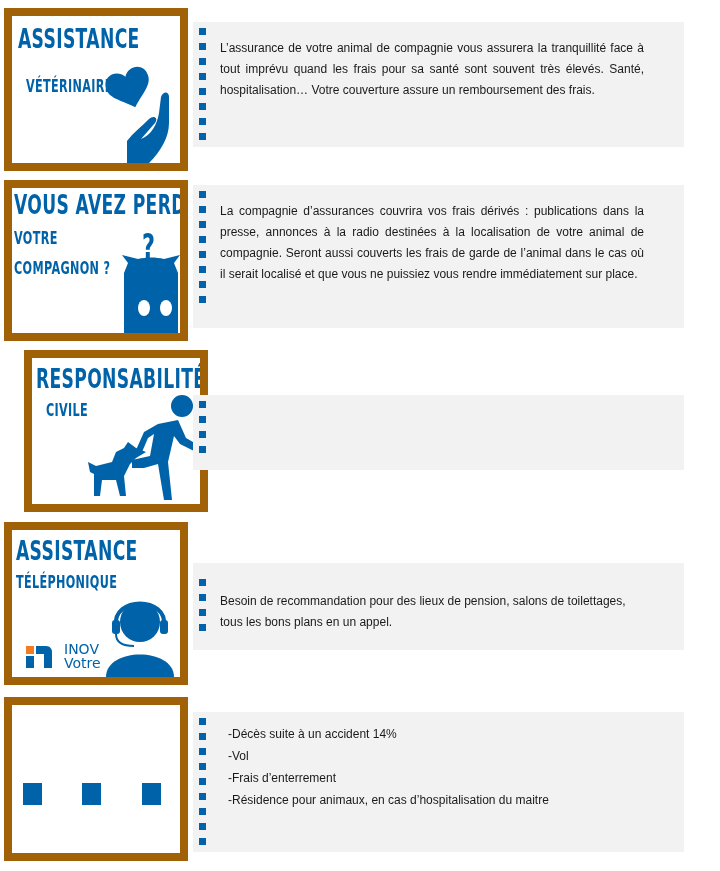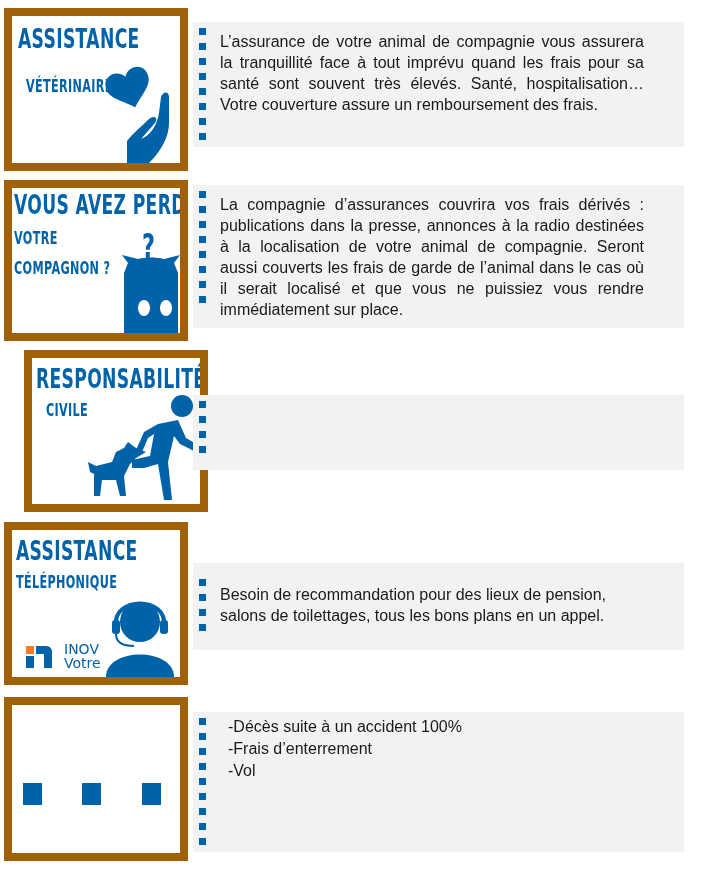--- a/index.html
+++ b/index.html
@@ -4,21 +4,21 @@
 <style>
   html, body { margin:0; padding:0; background:#ffffff; }
   body { width:720px; height:871px; position:relative; overflow:hidden; font-family:"Liberation Sans", sans-serif; }
   .box { position:absolute; left:4px; width:168px; border:8px solid #a16207; background:#fff; overflow:hidden; }
   .title { position:absolute; font-family:"DejaVu Sans", sans-serif; font-weight:bold; color:#0062a8; transform:scaleX(0.66); transform-origin:left top; white-space:nowrap; letter-spacing:0.5px; }
   .t-big { font-size:26px; }
   .t-small { font-size:17px; }
   .panel { position:absolute; left:193px; width:491px; background:#f2f2f2; }
   .bullets { position:absolute; left:6px; top:6px; width:7px; }
   .bullets span { display:block; width:7px; height:7px; background:#0062a8; margin-bottom:8px; }
-  .ptext { position:absolute; left:27px; right:40px; font-family:"Liberation Sans", sans-serif; font-size:16px; line-height:21px; color:#1a1a1a; text-align:justify; }
+  .ptext { position:absolute; left:27px; right:40px; font-family:"Liberation Sans", sans-serif; font-size:12px; line-height:21px; color:#1a1a1a; text-align:justify;margin-top:7px; }
   .ptext.left { text-align:left; }
   .list p { margin:0; }
   svg { position:absolute; }
   .dots span { position:absolute; width:19px; height:22px; background:#0062a8; top:78px; }
   .inov { position:absolute; left:14px; top:112px; }
   .inov-text { position:absolute; left:30px; top:0; font-family:"DejaVu Sans", sans-serif; font-size:14px; line-height:14px; color:#0062a8;margin-left:8px; }
 </style>
 </head>
 <body>
 
@@ -131,17 +131,18 @@
       <span></span>
       <span></span>
       <span></span>
       <span></span>
       <span></span>
       <span></span>
       <span></span>
       <span></span>
     </div>
   <div class="ptext left list" style="top:4px;left:35px;right:20px;line-height:22px;">
-    <p>-Décès suite à un accident 100%</p>
+    <p>-Décès suite à un accident 14%</p>
+    <p>-Vol</p>
     <p>-Frais d’enterrement</p>
-    <p>-Vol</p>
+    <p>-Résidence pour animaux, en cas d’hospitalisation du maitre</p>
   </div>
 </div>
 
 </body></html>

